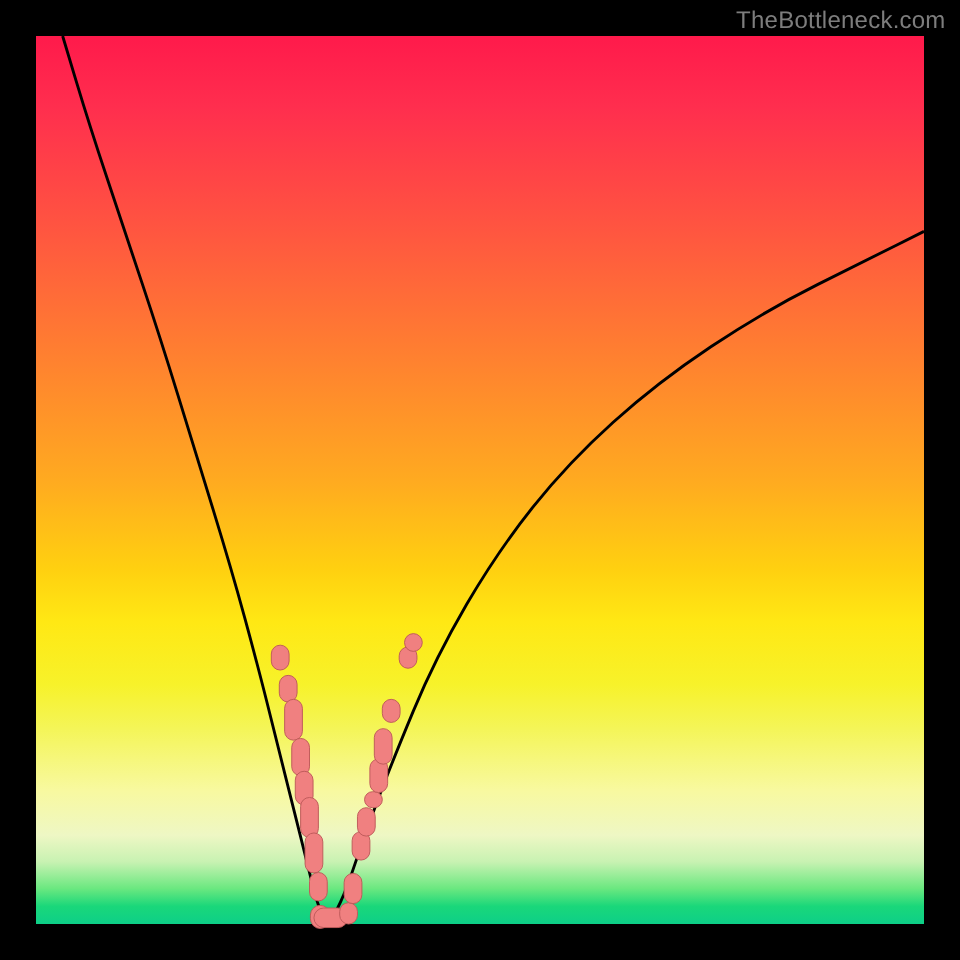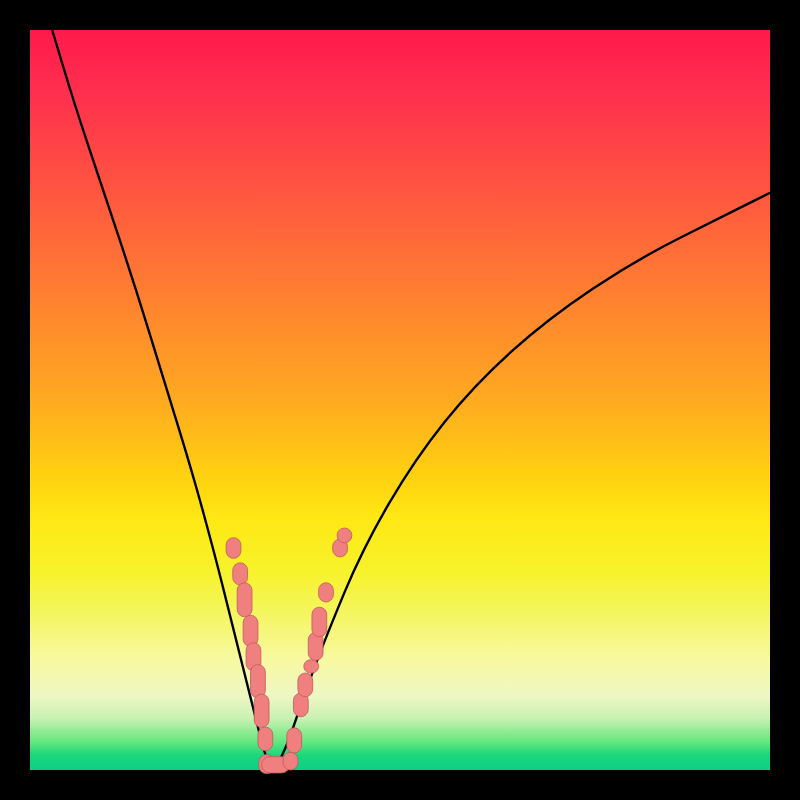--- a/index.html
+++ b/index.html
@@ -56,20 +56,21 @@
     left: 0; top: 0;
     width: 740px;
     height: 740px;
     overflow: visible;
   }
 </style>
 </head>
 <body>
 
 <div class="frame">
+  <div class="watermark">TheBottleneck.com</div>
   <div class="plot">
     <svg class="curves" viewBox="0 0 740 740">
       <path id="left-curve" fill="none" stroke-width="2.4" d="M 22.2 0 Q 22.2 0 33.3 37 Q 44.4 74 59.2 118.39999999999998 Q 74 162.79999999999995 88.80000000000001 207.19999999999996 Q 103.60000000000001 251.59999999999997 118.4 299.69999999999993 Q 133.2 347.79999999999995 148 395.9 Q 162.8 444 173.9 484.7 Q 185 525.4 192.4 555 Q 199.8 584.6 207.2 614.2 Q 214.6 643.8 220.14999999999998 666 Q 225.7 688.2 229.39999999999998 703 Q 233.1 717.8 235.69 725.2 Q 238.28 732.6 240.5 736.3 T 242.71999999999997 740" stroke="#000000"></path>
       <path id="right-curve" fill="none" stroke-width="2.4" d="M 242.71999999999997 740 Q 242.71999999999997 740 245.68 736.3 Q 248.64000000000001 732.6 253.82 721.5 Q 259 710.4 266.4 688.2 Q 273.8 666 284.9 636.4 Q 296 606.8 314.5 562.4 Q 333 518 358.9 473.6 Q 384.8 429.2 414.4 392.2 Q 444 355.2 481 321.9 Q 518 288.6 562.4 259 Q 606.8 229.40000000000003 651.1999999999999 207.20000000000002 Q 695.5999999999999 185 717.8 173.89999999999998 T 740 162.79999999999995" stroke="#000000"></path>
       <g id="markers">
           <rect x="196.10000000000002" y="507.64" width="14.8" height="20.72" rx="7.4" ry="7.4" fill="#f08080" stroke="#be5a5a" stroke-width="0.8"></rect>
           <rect x="202.75999999999996" y="532.8" width="14.8" height="22.2" rx="7.4" ry="7.4" fill="#f08080" stroke="#be5a5a" stroke-width="0.8"></rect>
           <rect x="207.2" y="552.78" width="14.8" height="34.04" rx="7.4" ry="7.4" fill="#f08080" stroke="#be5a5a" stroke-width="0.8"></rect>
           <rect x="213.11999999999998" y="585.34" width="14.8" height="31.080000000000002" rx="7.4" ry="7.4" fill="#f08080" stroke="#be5a5a" stroke-width="0.8"></rect>
           <rect x="216.07999999999998" y="612.72" width="14.8" height="28.12" rx="7.4" ry="7.4" fill="#f08080" stroke="#be5a5a" stroke-width="0.8"></rect>

